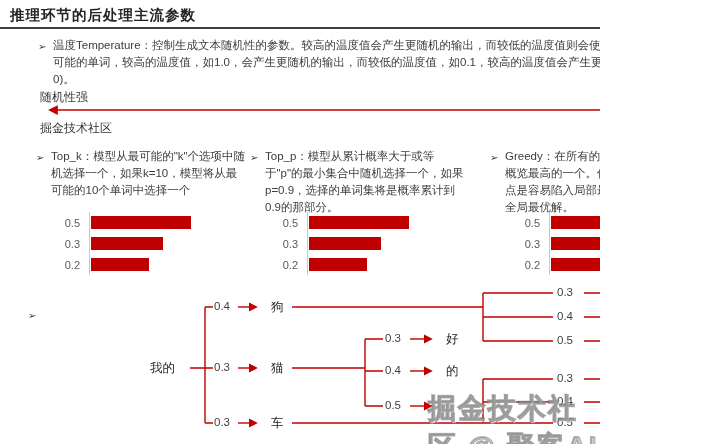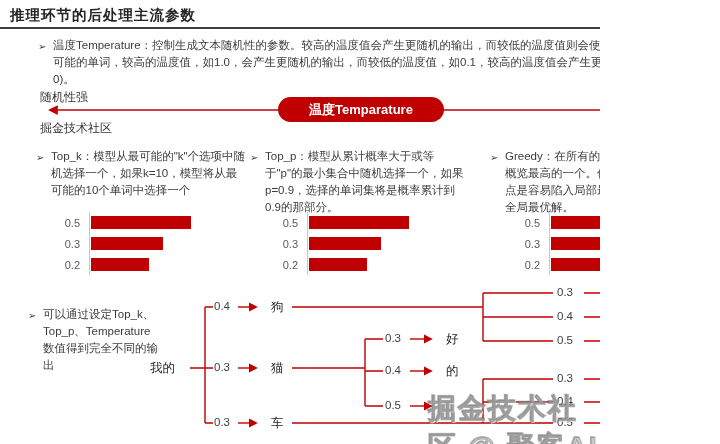--- a/index.html
+++ b/index.html
@@ -81,21 +81,20 @@
 
   <div class="abs para temp-para">
     <span class="bullet">➢</span>
     <span class="txt">温度Temperature：控制生成文本随机性的参数。较高的温度值会产生更随机的输出，而较低的温度值则会使模型更倾向于选择最可能的单词，较高的温度值，如1.0，会产生更随机的输出，而较低的温度值，如0.1，较高的温度值会产生更随机的输出(不可以为0)。</span>
   </div>
 
   <div class="abs axis-label" style="left:40px;top:89px;">随机性强</div>
   <div class="abs axis-label" style="left:618px;top:89px;">随机性强</div>
   <div class="abs axis-label" style="left:40px;top:120px;">掘金技术社区</div>
   <div class="abs axis-label" style="left:622px;top:120px;">随机性强</div>
-  <div class="abs temp-pill">温度Temparature</div>
 
   <div class="abs para col-para" style="left:36px;top:148px;width:212px;">
     <span class="bullet">➢</span>
     <span class="txt">Top_k：模型从最可能的"k"个选项中随机选择一个，如果k=10，模型将从最可能的10个单词中选择一个</span>
   </div>
   <div class="abs para col-para" style="left:250px;top:148px;width:220px;">
     <span class="bullet">➢</span>
     <span class="txt">Top_p：模型从累计概率大于或等于"p"的最小集合中随机选择一个，如果p=0.9，选择的单词集将是概率累计到0.9的那部分。</span>
   </div>
   <div class="abs para col-para" style="left:490px;top:148px;width:226px;">
@@ -159,21 +158,20 @@
       <div class="bar-row">
         <span class="bar-label">0.2</span>
         <div class="bar-area">
           <div class="bar" style="width: 58px; background: rgb(192, 0, 0);"></div>
         </div>
       </div>
     </div>
 
   <div class="abs para note-para">
     <span class="bullet">➢</span>
-    <span class="txt">可以通过设定Top_k、Top_p、Temperature数值得到完全不同的输出</span>
   </div>
 
   <span class="tn t-word" style="left:150px;top:360px;">我的</span>
 
   <span class="tn t-prob" style="left:214px;top:300px;">0.4</span>
   <span class="tn t-prob" style="left:214px;top:361px;">0.3</span>
   <span class="tn t-prob" style="left:214px;top:416px;">0.3</span>
   <span class="tn t-word" style="left:271px;top:299px;">狗</span>
   <span class="tn t-word" style="left:271px;top:360px;">猫</span>
   <span class="tn t-word" style="left:271px;top:415px;">车</span>

